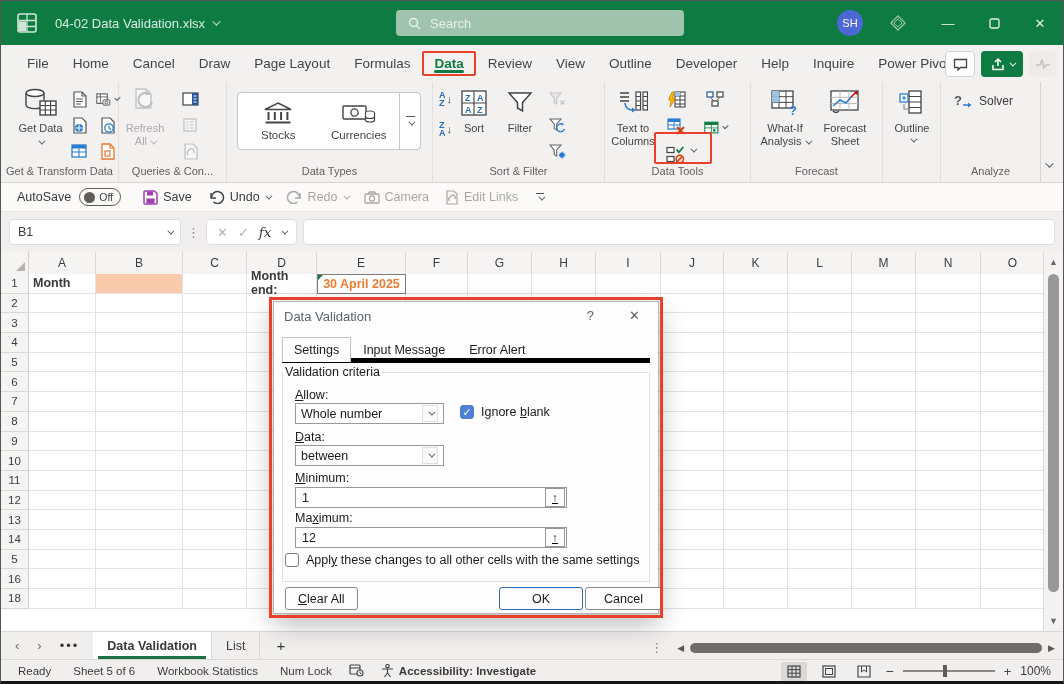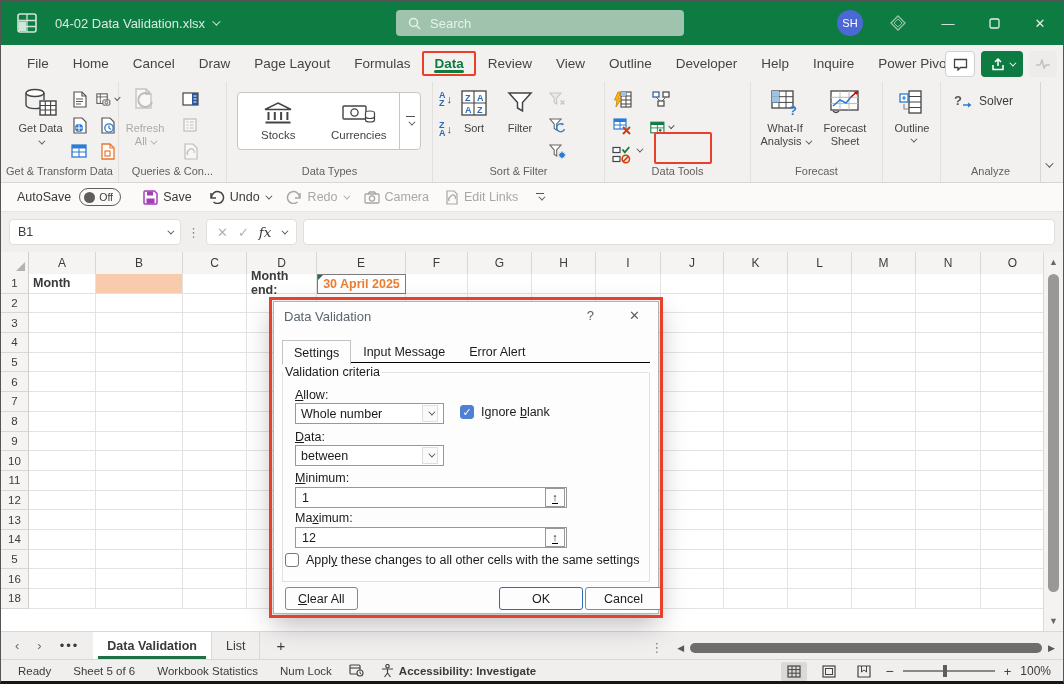--- a/index.html
+++ b/index.html
@@ -73,21 +73,21 @@
   .gcellc{border-right:1px solid #e4e3e2;border-bottom:1px solid #e4e3e2;font-size:12.5px;display:flex;align-items:center;padding:0 4px;position:relative;background:#fff}
   .vscroll{position:absolute;right:0;top:251px;width:20px;height:379px;background:#f4f3f2;border-left:1px solid #dcdad8}
   .vthumb{position:absolute;left:4px;top:22px;width:11px;height:318px;background:#9a9896;border-radius:6px}
   .varrow{position:absolute;left:0;width:100%;text-align:center;font-size:9px;color:#6a6866}
 
   
   .dlg-annot{position:absolute;left:268px;top:296px;width:394px;height:321px;border:3px solid #E8402A;z-index:40}
   .dialog{position:absolute;left:272px;top:300px;width:386px;height:313px;background:#fdfdfd;border:1px solid #b5b3b1;box-shadow:0 10px 26px rgba(0,0,0,.28);z-index:39;font-size:12.5px;color:#1b1b1b}
   .dlg-title{position:absolute;left:10px;top:7px;font-size:13px;color:#5a6570}
   .dlg-help{position:absolute;top:6px;font-size:13px;color:#5f5f5f}
-  .dlg-tabs{position:absolute;left:8px;top:38px;right:8px;height:23px;display:flex;align-items:flex-start;border-bottom:1px solid #000000}
+  .dlg-tabs{position:absolute;left:8px;top:38px;right:8px;height:23px;display:flex;align-items:center;border-bottom:5px solid #000000}
   .dtab{padding:4px 11px;font-size:12.5px;color:#1b1b1b;border:1px solid transparent;margin-bottom:-1px}
   .dtab.active{background:#fdfdfd;border-color:#c3c2c1;border-bottom-color:#fdfdfd;padding-top:5px}
   .groupbox{position:absolute;left:8px;top:70px;right:8px;height:210px;border:1px solid #e2e1e0;border-top:none}
   .gb-label{position:absolute;left:11px;top:63px;background:#fdfdfd;padding-right:8px;color:#1b1b1b}
   .gb-line{position:absolute;left:108px;right:10px;top:70px;height:1px;background:#e2e1e0}
   .dfield{position:absolute;left:21px}
   .combo{width:149px;height:21px;border:1px solid #9a9896;background:#fff;display:flex;align-items:center;justify-content:space-between;padding:0 5px}
   .combo .cbtn{width:16px;height:17px;display:flex;align-items:center;justify-content:center;border:1px solid #e0dfde;background:#fafafa}
   .dinput{width:272px;height:21px;border:1px solid #9a9896;background:#fff;display:flex;align-items:center;justify-content:space-between;padding:0 0 0 6px}
   .collapse-btn{width:20px;height:19px;border:1px solid #9a9896;background:#fdfdfd;display:flex;align-items:center;justify-content:center;margin-right:1px}
@@ -393,20 +393,33 @@
                 <path d="M13 7.5 v7 M9.5 11 h7 M10.8 8.8 l4.4 4.4 M15.2 8.8 l-4.4 4.4" stroke="#2b7cd3" stroke-width="1"></path>
               </svg>
             </div>
         </div>
       </div>
       <div class="glabel">Sort &amp; Filter</div>
     </div>
 
     <div class="rgroup" style="width:146px">
       <div style="display:flex">
+        <div class="bigbtn" style="width:52px;margin-left:2px">
+          <span class="bicon">
+              <svg width="30" height="26" viewBox="0 0 30 26">
+                <path d="M2 3 h9 M2 7 h9 M2 11 h9" stroke="#444" stroke-width="1.5"></path>
+                <path d="M7 13 a7 7 0 0 0 7 7 h1" fill="none" stroke="#2b7cd3" stroke-width="1.6"></path>
+                <path d="M14 17.5 l4 2.5 -4 2.5 Z" fill="#2b7cd3"></path>
+                <rect x="18" y="2" width="4.5" height="18" fill="#fff" stroke="#444" stroke-width="1.2"></rect>
+                <rect x="25" y="2" width="4.5" height="18" fill="#fff" stroke="#444" stroke-width="1.2"></rect>
+                <path d="M18 6.5 h4.5 M18 11 h4.5 M18 15.5 h4.5 M25 6.5 h4.5 M25 11 h4.5 M25 15.5 h4.5" stroke="#444" stroke-width="1"></path>
+              </svg>
+            </span>
+          <span>Text to Columns</span>
+        </div>
         <div class="minicol" style="margin-top:2px;margin-left:6px;gap:7px">
           <div class="minibtn">
               <svg width="19" height="17" viewBox="0 0 19 17">
                 <rect x="8" y="1" width="10" height="15" fill="#fff" stroke="#444" stroke-width="1.1"></rect>
                 <path d="M8 5 h10 M8 9 h10 M8 13 h10 M13 1 v15" stroke="#444" stroke-width="1"></path>
                 <rect x="8" y="1" width="5" height="4" fill="#9dc3e6"></rect>
                 <path d="M5 1 L1.5 9 h2.5 L3 16 L8.5 7.5 H5.5 L7.5 1 Z" fill="#ffb900" stroke="#c87d0e" stroke-width=".8"></path>
               </svg>
             </div>
           <div class="minibtn">

